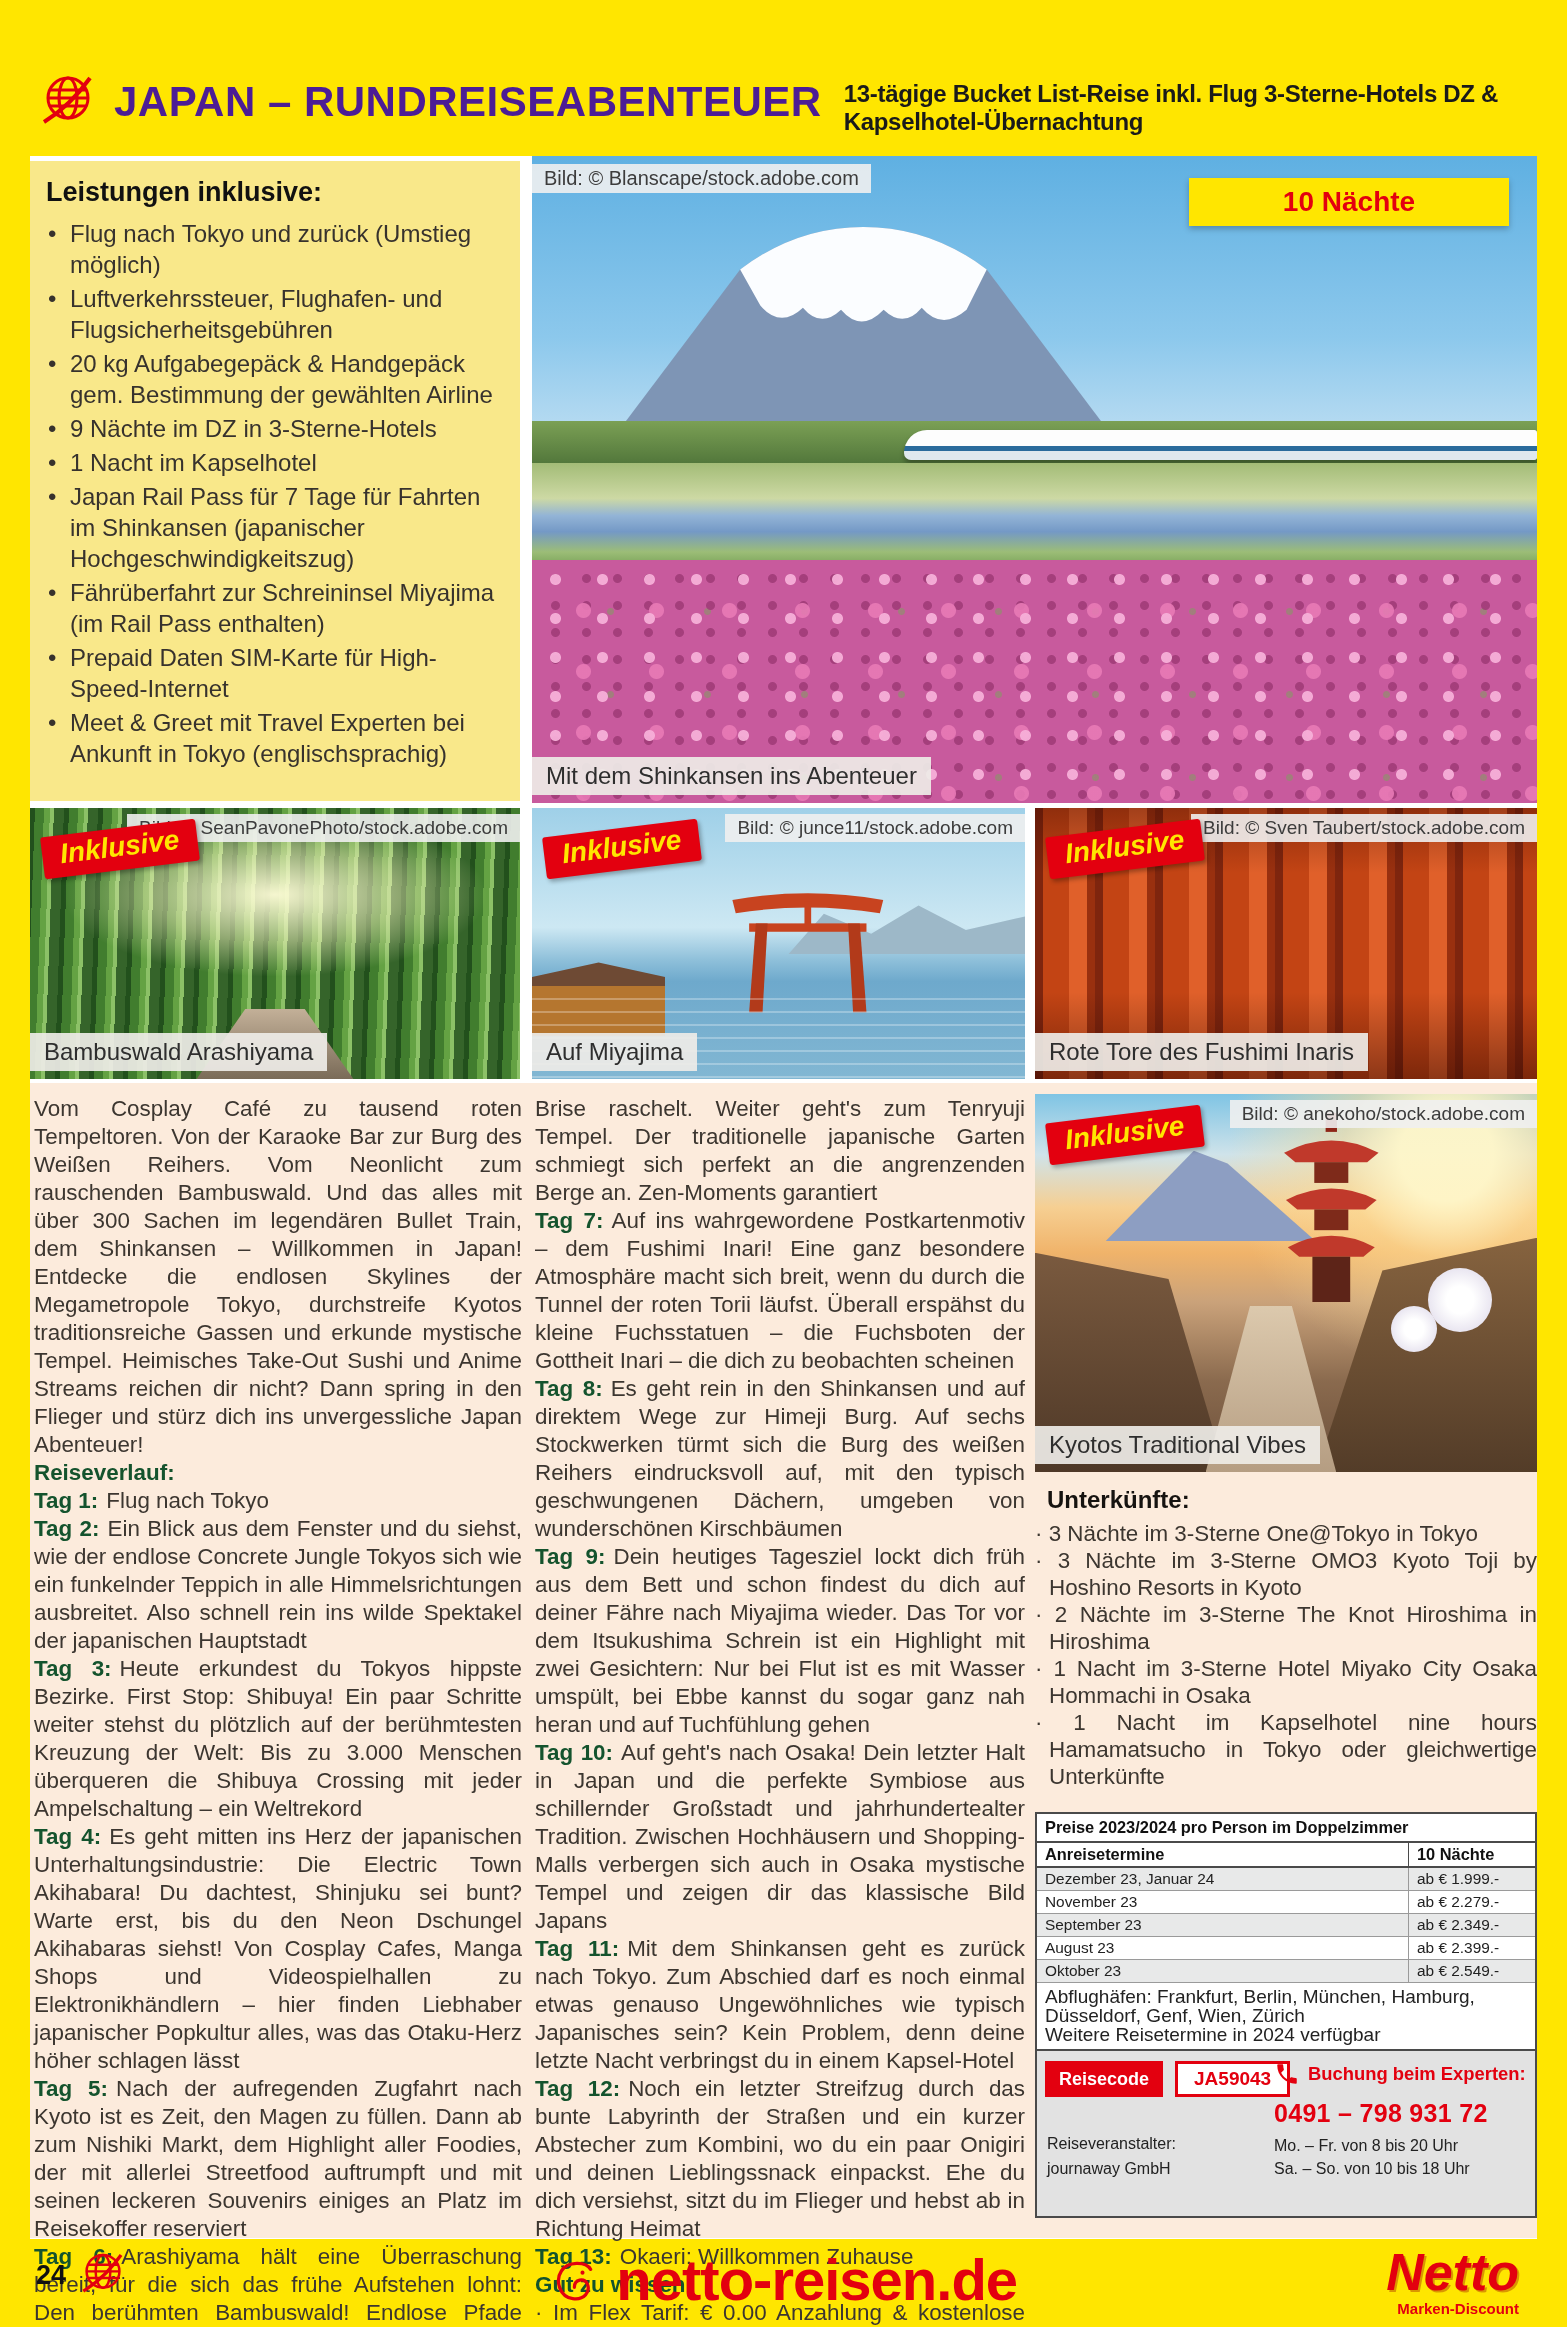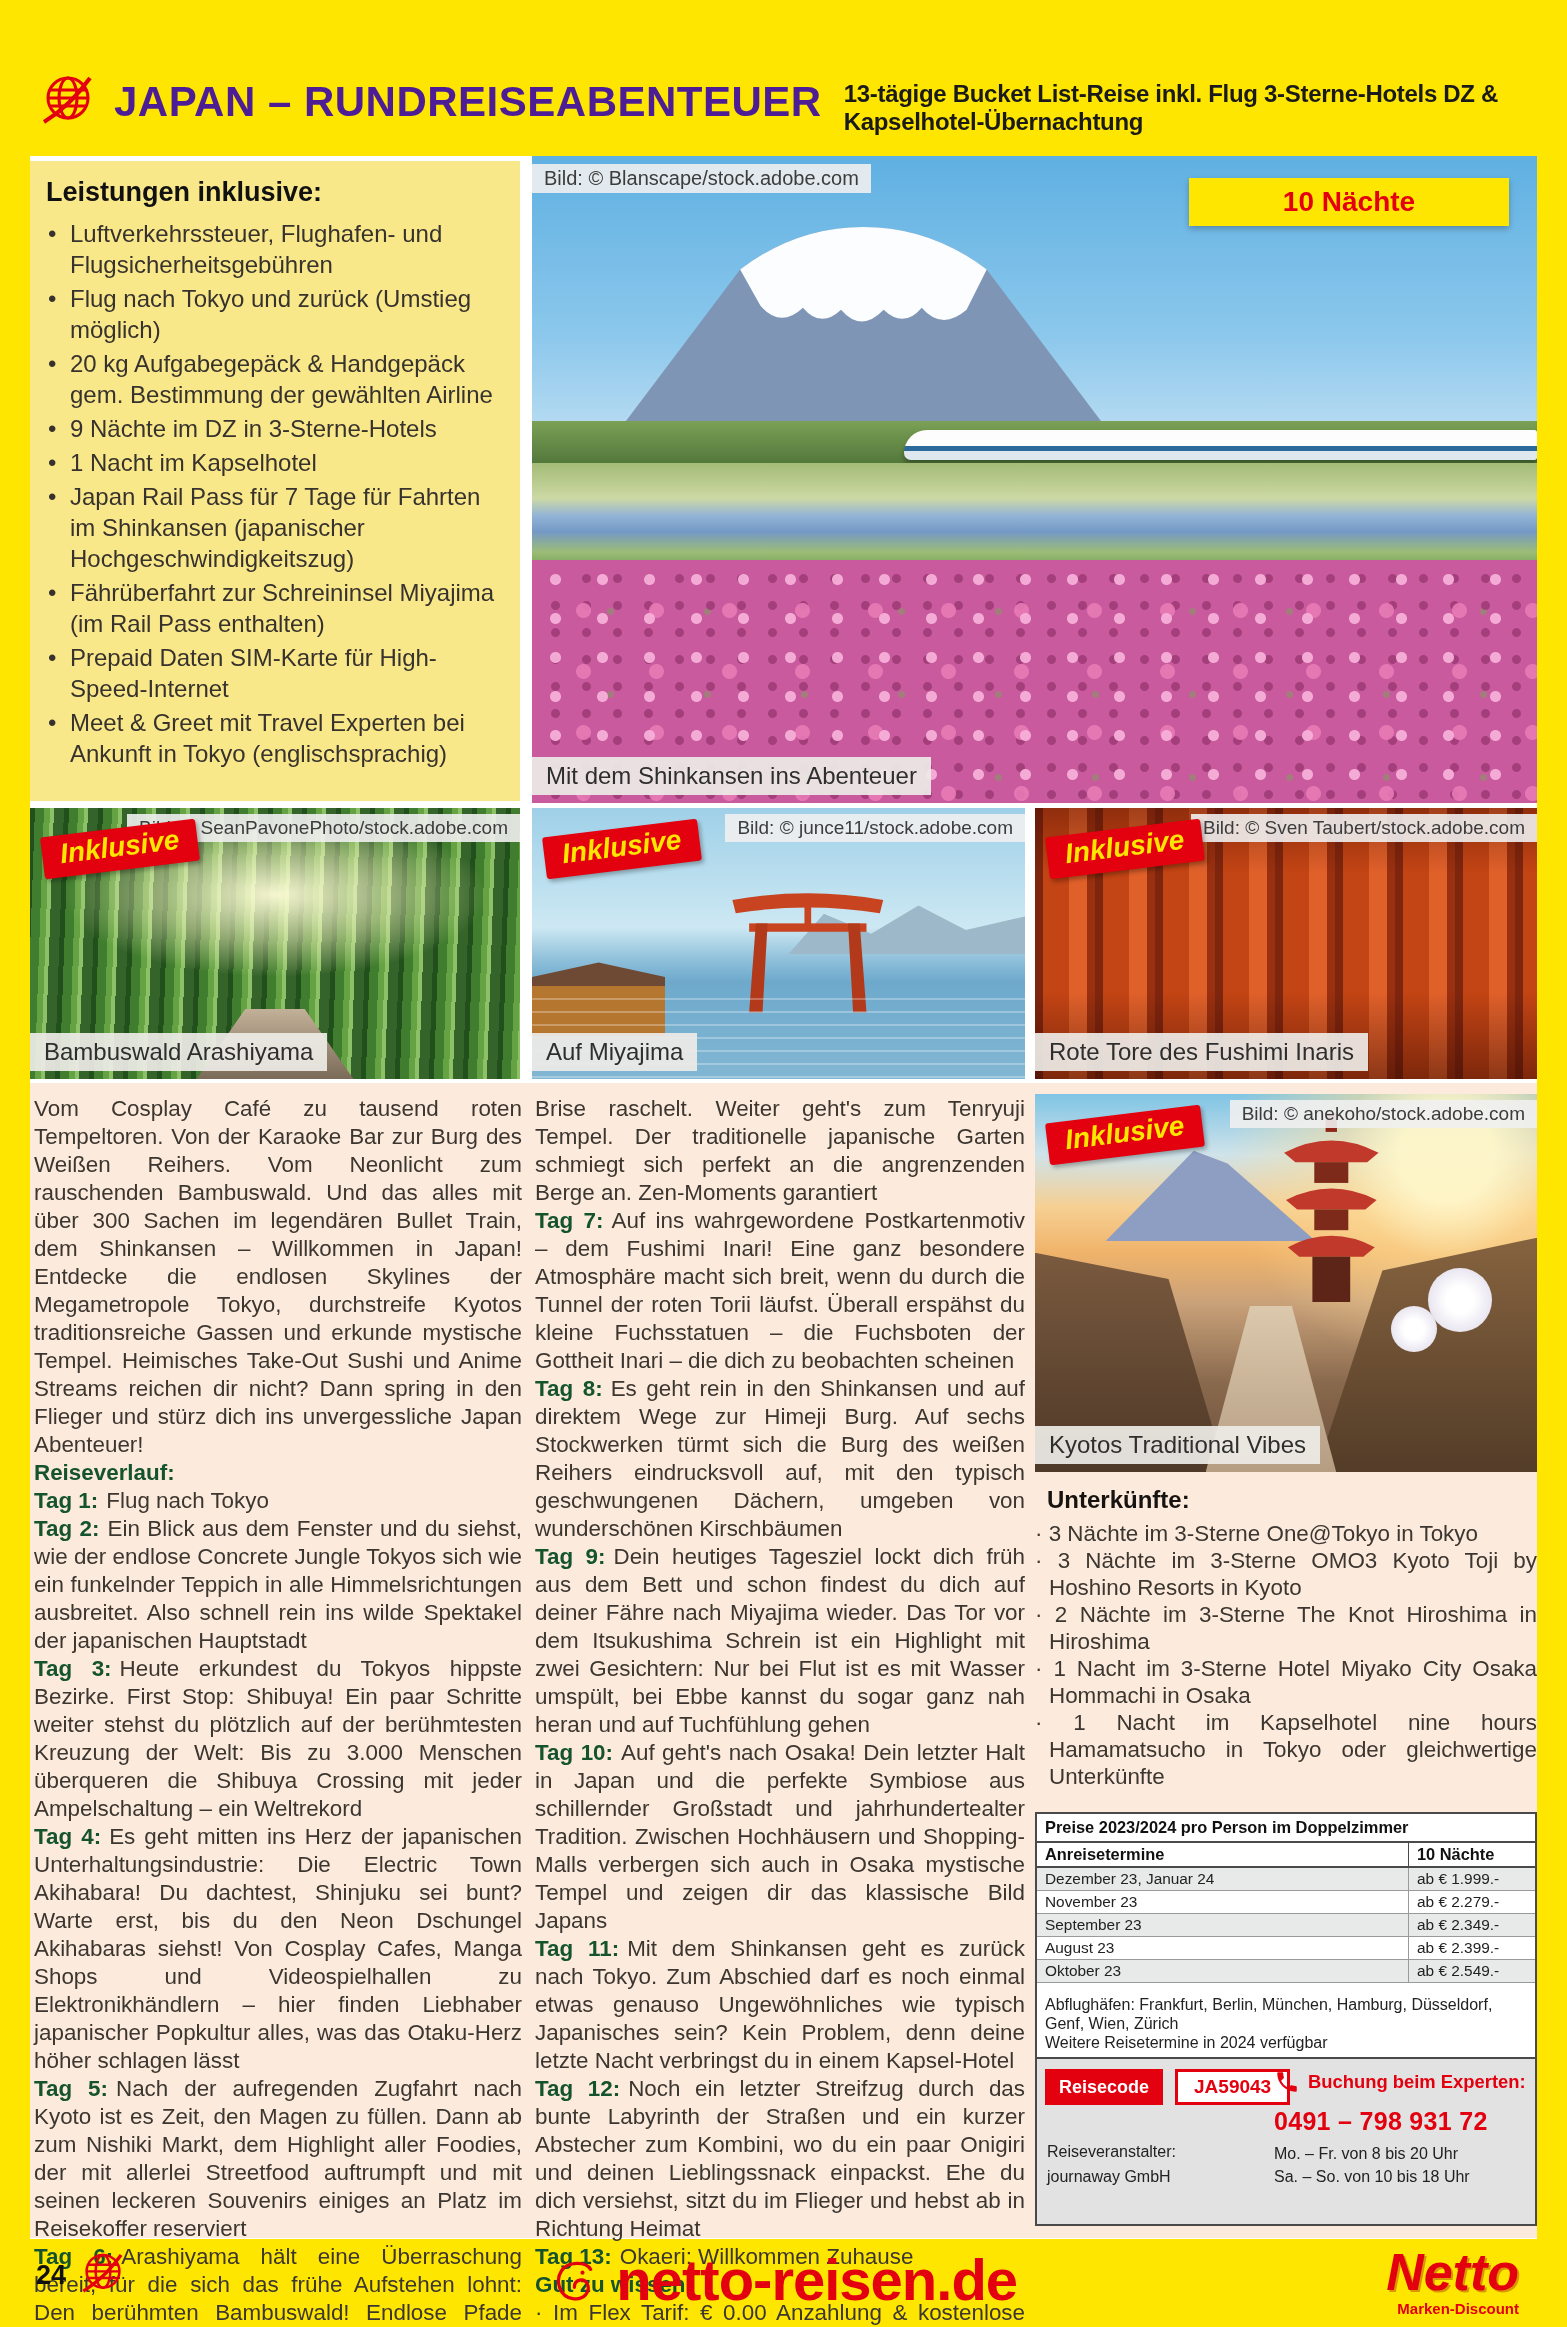--- a/index.html
+++ b/index.html
@@ -131,21 +131,21 @@
   
   .ptable{margin-top:22px;border:2px solid #4a4a4a;background:#fff;width:502px;box-sizing:border-box;}
   .pt-title{font-size:16.4px;font-weight:800;color:#111;padding:4px 8px;border-bottom:2px solid #4a4a4a;}
   .pt-head{display:flex;font-size:16.4px;font-weight:800;color:#111;border-bottom:2px solid #4a4a4a;}
   .trow{display:flex;font-size:15.4px;color:#222;border-bottom:1px solid #9a9a9a;}
   .trow:nth-of-type(odd){background:#e8e9e9;}
   .tc{padding:2px 8px;}
   .tc1{flex:1;}
   .tc2{width:127px;border-left:1px solid #9a9a9a;box-sizing:border-box;}
   .pt-head .tc2{border-left:1px solid #4a4a4a;}
-  .pt-notes{font-size:16px;line-height:19px;color:#222;padding:12px 8px 5px;}
+  .pt-notes{font-size:19px;line-height:19px;color:#222;padding:4px 8px 5px;}
   .pt-notes div{margin:0;}
 
   
   .booking{position:relative;border:2px solid #4a4a4a;border-top:none;background:#e2e2e2;
            width:502px;height:167px;box-sizing:border-box;}
   .rc-row{position:absolute;left:8px;top:10px;display:flex;align-items:stretch;gap:12px;}
   .rc-label{background:#e3000f;color:#fff;font-weight:800;font-size:18px;
             padding:7px 14px;display:flex;align-items:center;}
   .rc-code{background:#fff;border:3px solid #e3000f;color:#e3000f;font-weight:800;
            font-size:19px;padding:4px 16px;display:flex;align-items:center;}
@@ -188,22 +188,22 @@
     <span class="title">JAPAN – RUNDREISEABENTEUER</span>
     <span class="subtitle">13-tägige Bucket List-Reise inkl. Flug  3-Sterne-Hotels DZ &amp; Kapselhotel-Übernachtung</span>
   </div>
 
   <div class="content">
 
     <div class="lbox">
       <h2>Leistungen inklusive:</h2>
       <ul>
 
-      <li>Luftverkehrssteuer, Flughafen- und Flugsicherheitsgebühren</li>
-          <li>Flug nach Tokyo und zurück (Umstieg möglich)</li>
+      <li>Flug nach Tokyo und zurück (Umstieg möglich)</li>
+          <li>Luftverkehrssteuer, Flughafen- und Flugsicherheitsgebühren</li>
           <li>20 kg Aufgabegepäck &amp; Handgepäck gem. Bestimmung der gewählten Airline</li>
           <li>9 Nächte im DZ in 3-Sterne-Hotels</li>
           <li>1 Nacht im Kapselhotel</li>
           <li>Japan Rail Pass für 7 Tage für Fahrten im Shinkansen (japanischer Hochgeschwindigkeitszug)</li>
           <li>Fährüberfahrt zur Schreininsel Miyajima (im Rail Pass enthalten)</li>
           <li>Prepaid Daten SIM-Karte für High-Speed-Internet</li>
           <li>Meet &amp; Greet mit Travel Experten bei Ankunft in Tokyo (englischsprachig)</li>
         </ul>
     </div>
 

